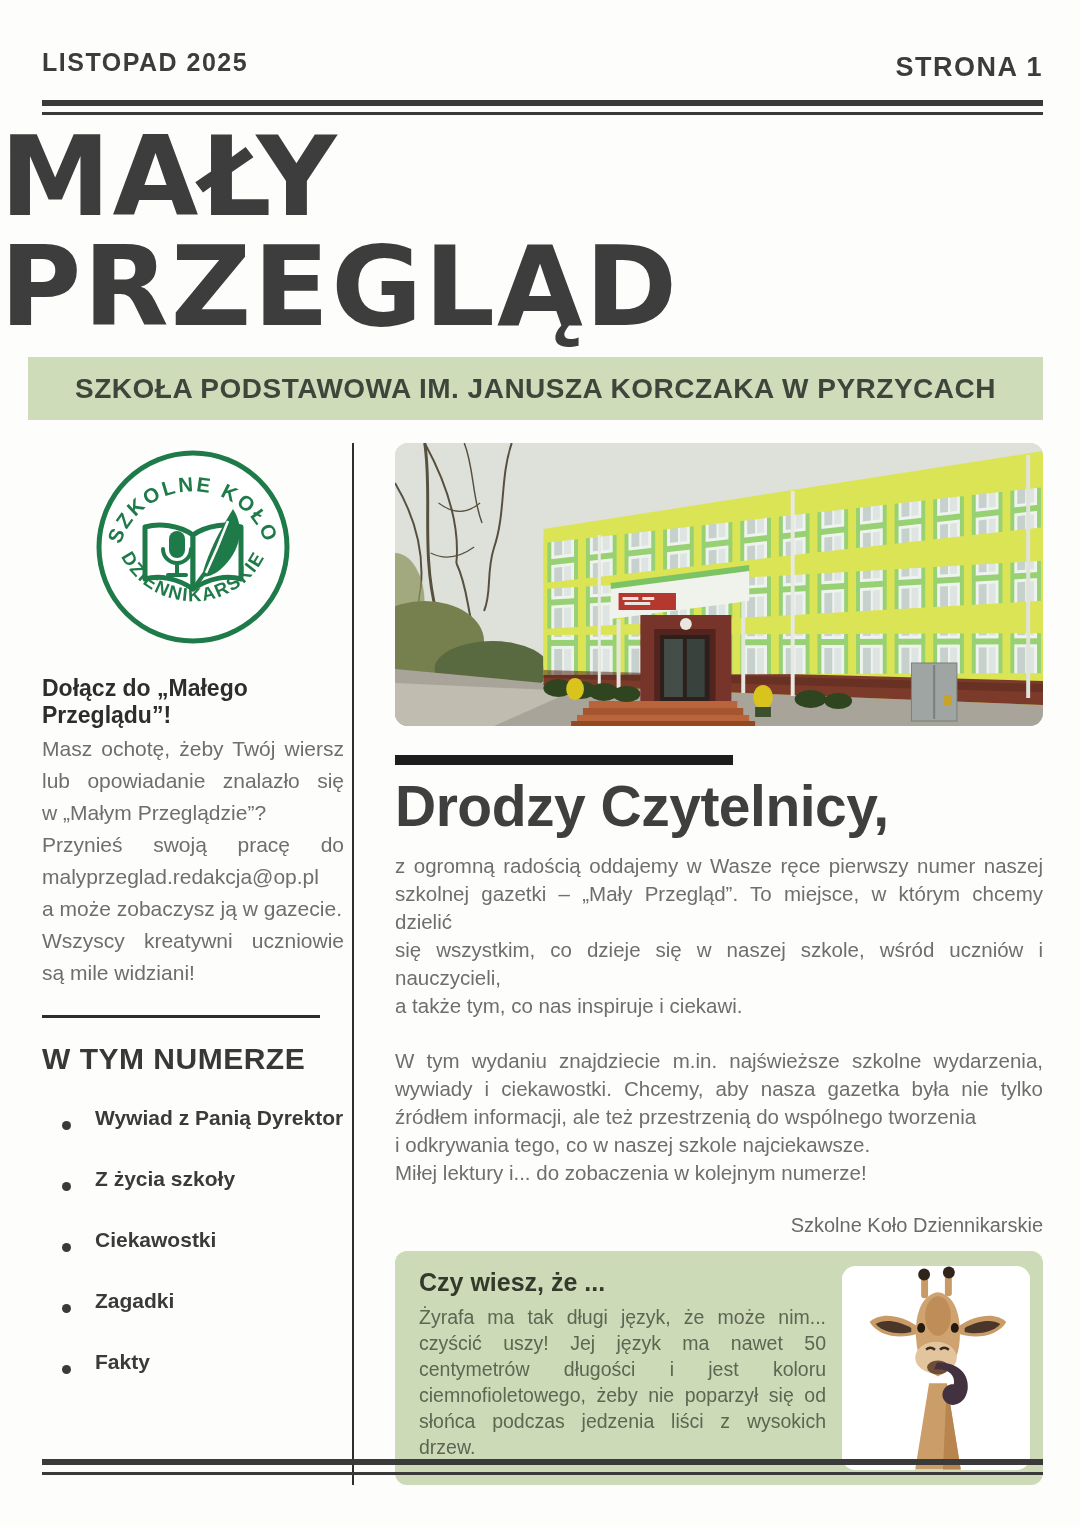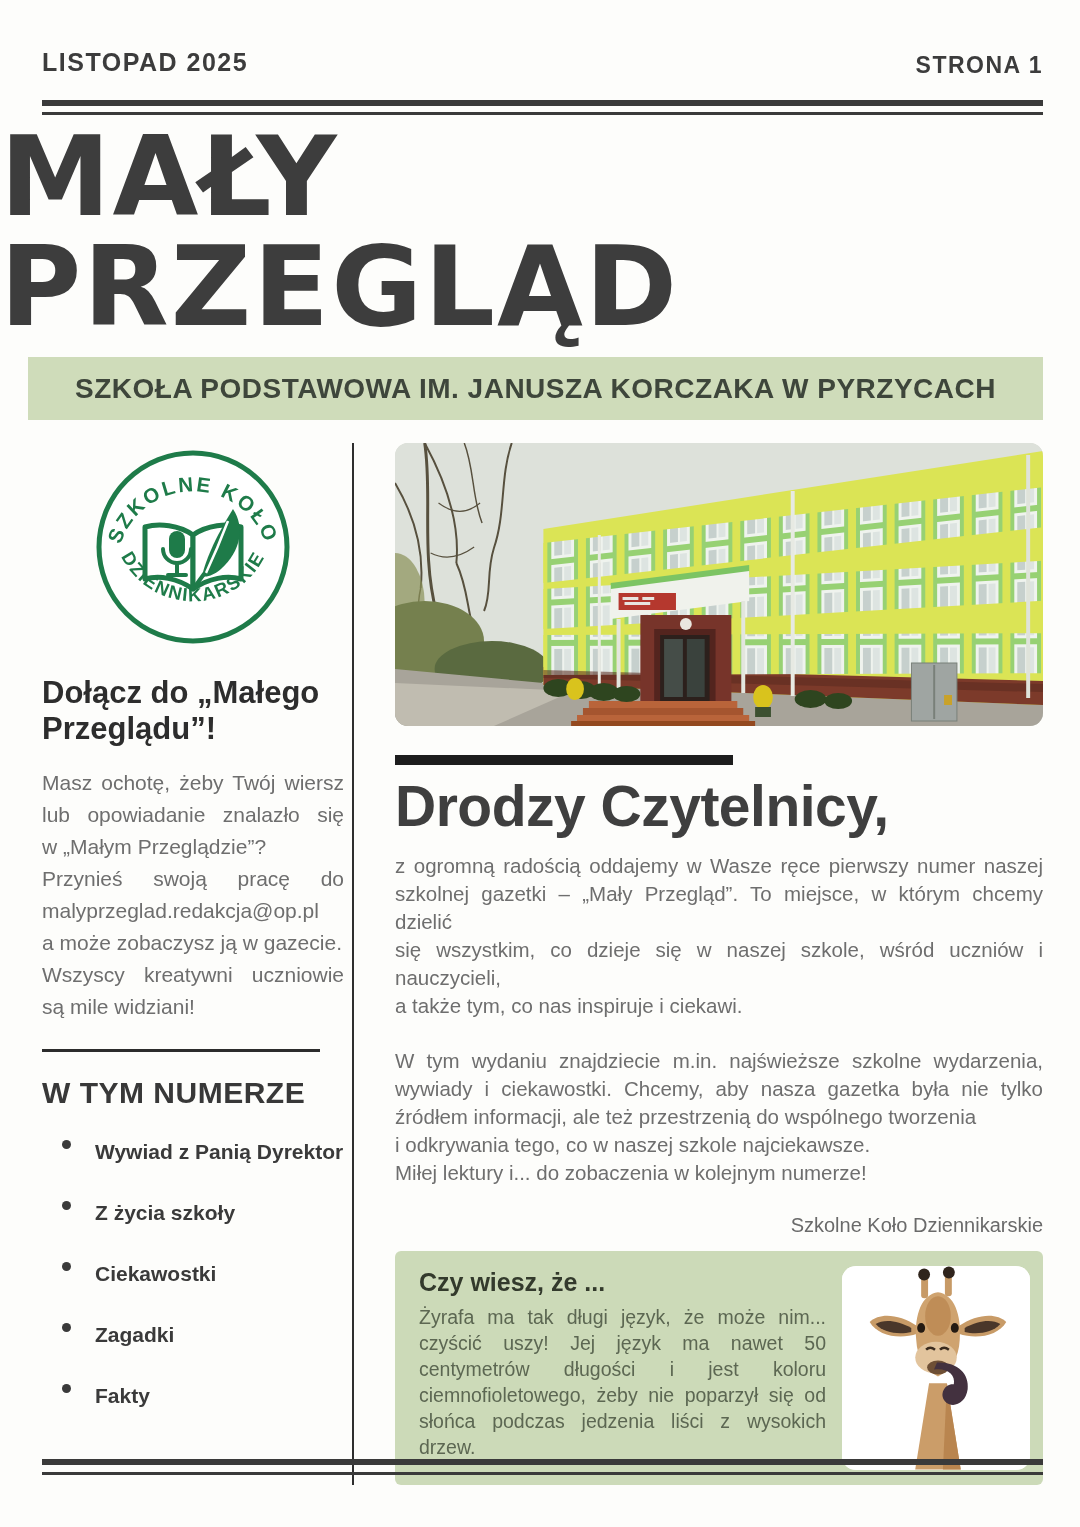--- a/index.html
+++ b/index.html
@@ -2,21 +2,21 @@
 <html lang="pl"><head>
 <meta charset="utf-8">
 <style>
   html,body{margin:0;padding:0;background:#ffffff;}
   #page{position:relative;width:1080px;height:1527px;background:#fdfdfb;overflow:hidden;
         font-family:"Liberation Sans",sans-serif;color:#3d3d3d;}
 
   
   .hdr-issue{position:absolute;left:42px;top:48px;font-size:25px;font-weight:bold;
              letter-spacing:1.5px;color:#3c3c3c;}
-  .hdr-page{position:absolute;right:37px;top:52px;font-size:23px;font-weight:bold;
+  .hdr-page{position:absolute;right:37px;top:52px;font-size:27px;font-weight:bold;
             letter-spacing:1.5px;color:#3c3c3c;}
   .rule{position:absolute;left:42px;right:37px;background:#3a3a3a;}
   .rule.t1{top:100px;height:6px;}
   .rule.t2{top:112px;height:3px;}
   .rule.b1{top:1459px;height:6px;}
   .rule.b2{top:1472px;height:3px;}
 
   
   .masthead{position:absolute;top:122px;left:0;width:100%;
             font-family:"DejaVu Sans",sans-serif;font-weight:bold;font-size:111px;
@@ -27,41 +27,41 @@
           display:flex;align-items:center;justify-content:center;
           font-size:28px;font-weight:bold;letter-spacing:0.5px;color:#3e463b;}
 
   
   .columns{position:absolute;top:443px;left:42px;right:37px;display:flex;align-items:stretch;}
   .col-left{width:312px;flex:none;border-right:2px solid #2e2e2e;padding-right:8px;box-sizing:border-box;}
   .col-right{flex:1;padding-left:41px;min-width:0;}
 
   
   .logo-wrap{width:200px;margin:4px auto 24px auto;}
-  .join-heading{font-size:31px;font-weight:bold;color:#2d2d2d;margin:0 0 20px 0;}
+  .join-heading{font-size:23px;font-weight:bold;color:#2d2d2d;margin:0 0 4px 0;}
   .bodyline{font-size:21px;color:#6e6e6e;line-height:32px;}
   .j{text-align:justify;text-align-last:justify;}
   .toc-rule{margin-top:26px;width:278px;height:3px;background:#2c2c2c;}
   .toc-heading{margin-top:24px;font-size:30px;font-weight:bold;letter-spacing:0.5px;color:#383838;}
   .toc-list{list-style:none;margin:30px 0 0 0;padding:0;}
-  .toc-list li{display:flex;align-items:flex-start;margin-bottom:37px;
+  .toc-list li{display:flex;align-items:flex-end;margin-bottom:37px;
                font-size:21px;font-weight:bold;color:#3a3a3a;}
   .dot{width:9px;height:9px;border-radius:50%;background:#3a3a3a;margin:0 24px 0 20px;flex:none;}
 
   
   .photo{width:100%;height:283px;border-radius:13px;overflow:hidden;background:#d7dad3;}
   .photo svg{display:block;width:100%;height:100%;}
   .heading-bar{margin-top:29px;width:338px;height:10px;background:#1d1d1d;}
   .ed-heading{margin:8px 0 0 0;font-size:57px;font-weight:bold;letter-spacing:-0.5px;color:#3f3f3f;}
   .ed-line{font-size:20.5px;color:#6e6e6e;line-height:28px;}
   .mt1{margin-top:13px;} .mt2{margin-top:27px;}
   .signature{margin-top:27px;text-align:right;font-size:20px;color:#6a6a6a;}
 
   
-  .facts{margin-top:14px;background:#ccdab8;border-radius:6px;padding:15px 13px 15px 24px;
+  .facts{margin-top:14px;background:#ccdab8;border-radius:12px;padding:15px 13px 15px 24px;
          display:flex;gap:16px;height:204px;box-sizing:content-box;}
   .facts-text{flex:1;min-width:0;}
   .facts-heading{font-size:25px;font-weight:bold;color:#333a2c;margin:2px 0 7px 0;}
   .facts-line{font-size:19.5px;color:#5c6752;line-height:26px;}
   .giraffe-card{width:188px;height:204px;flex:none;background:#ffffff;border-radius:14px;overflow:hidden;}
   .giraffe-card svg{display:block;width:100%;height:100%;}
 </style>
 </head>
 <body>
 

